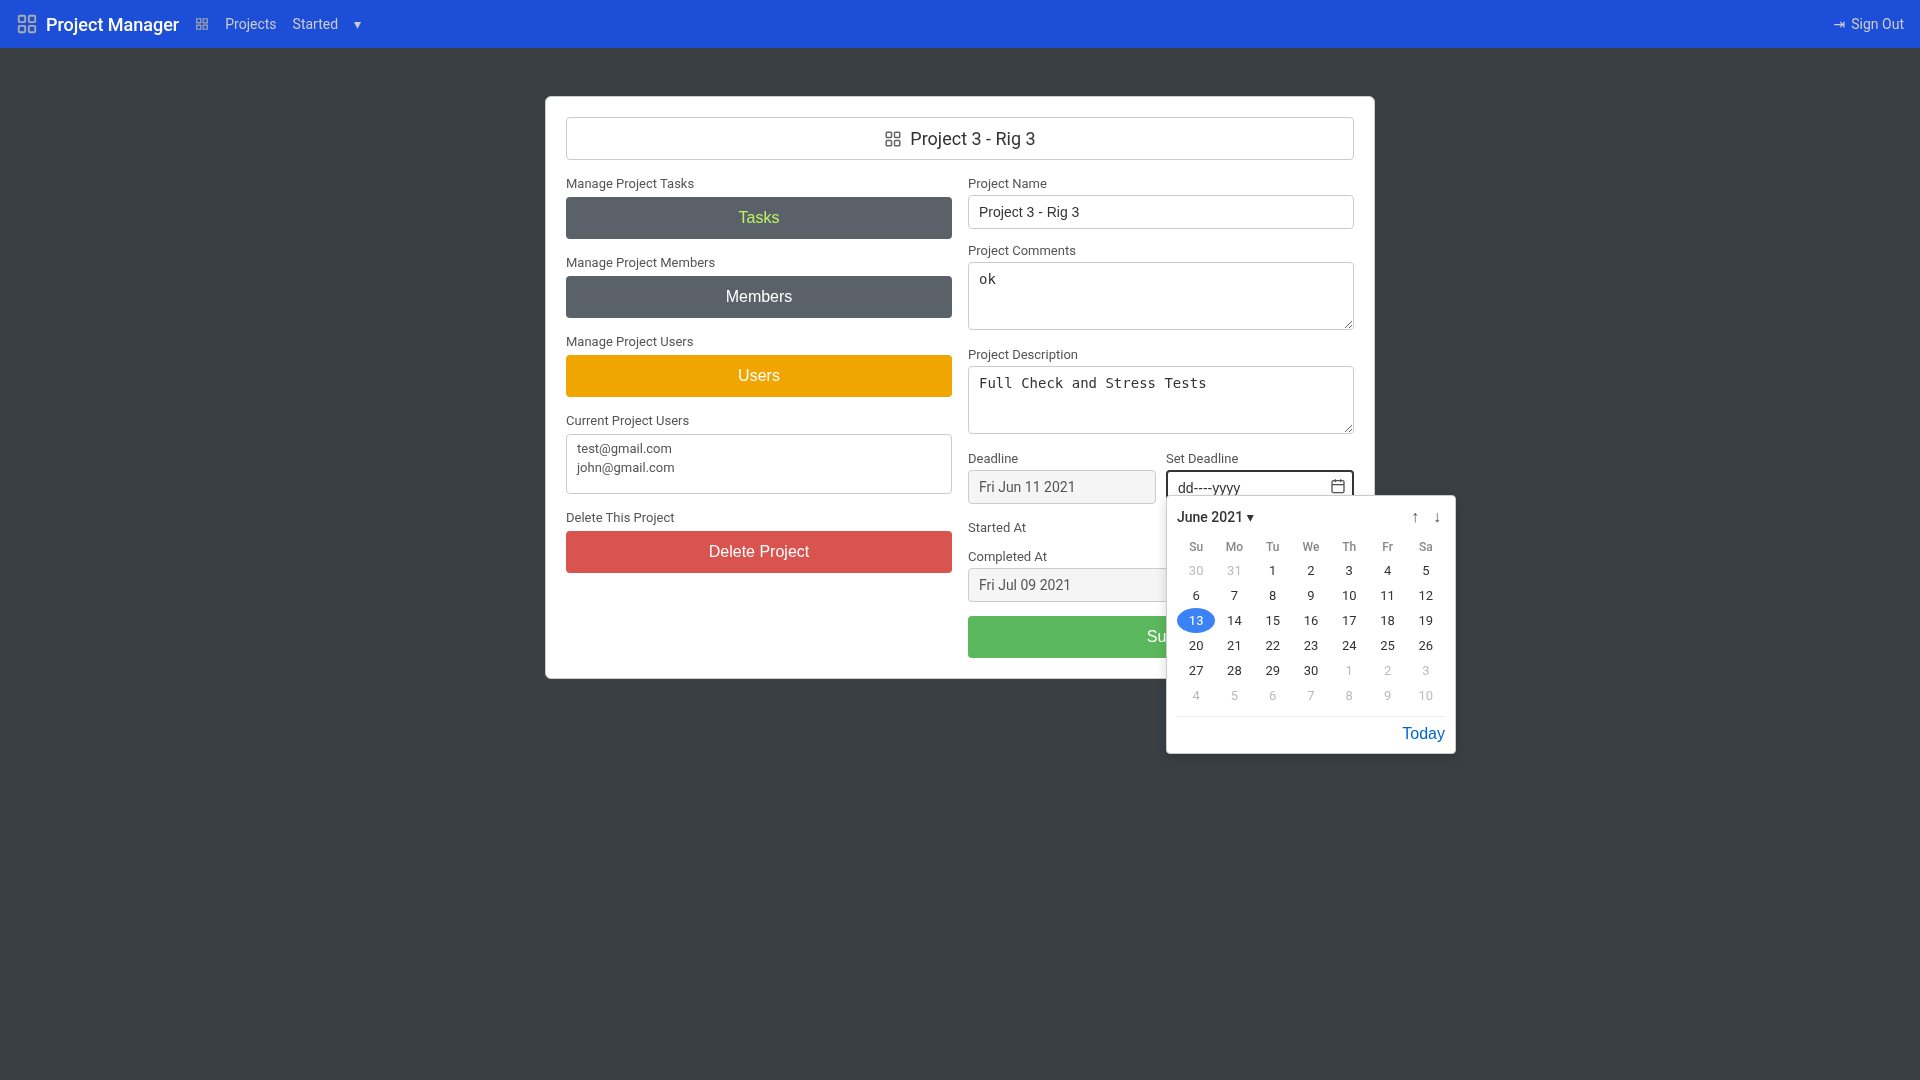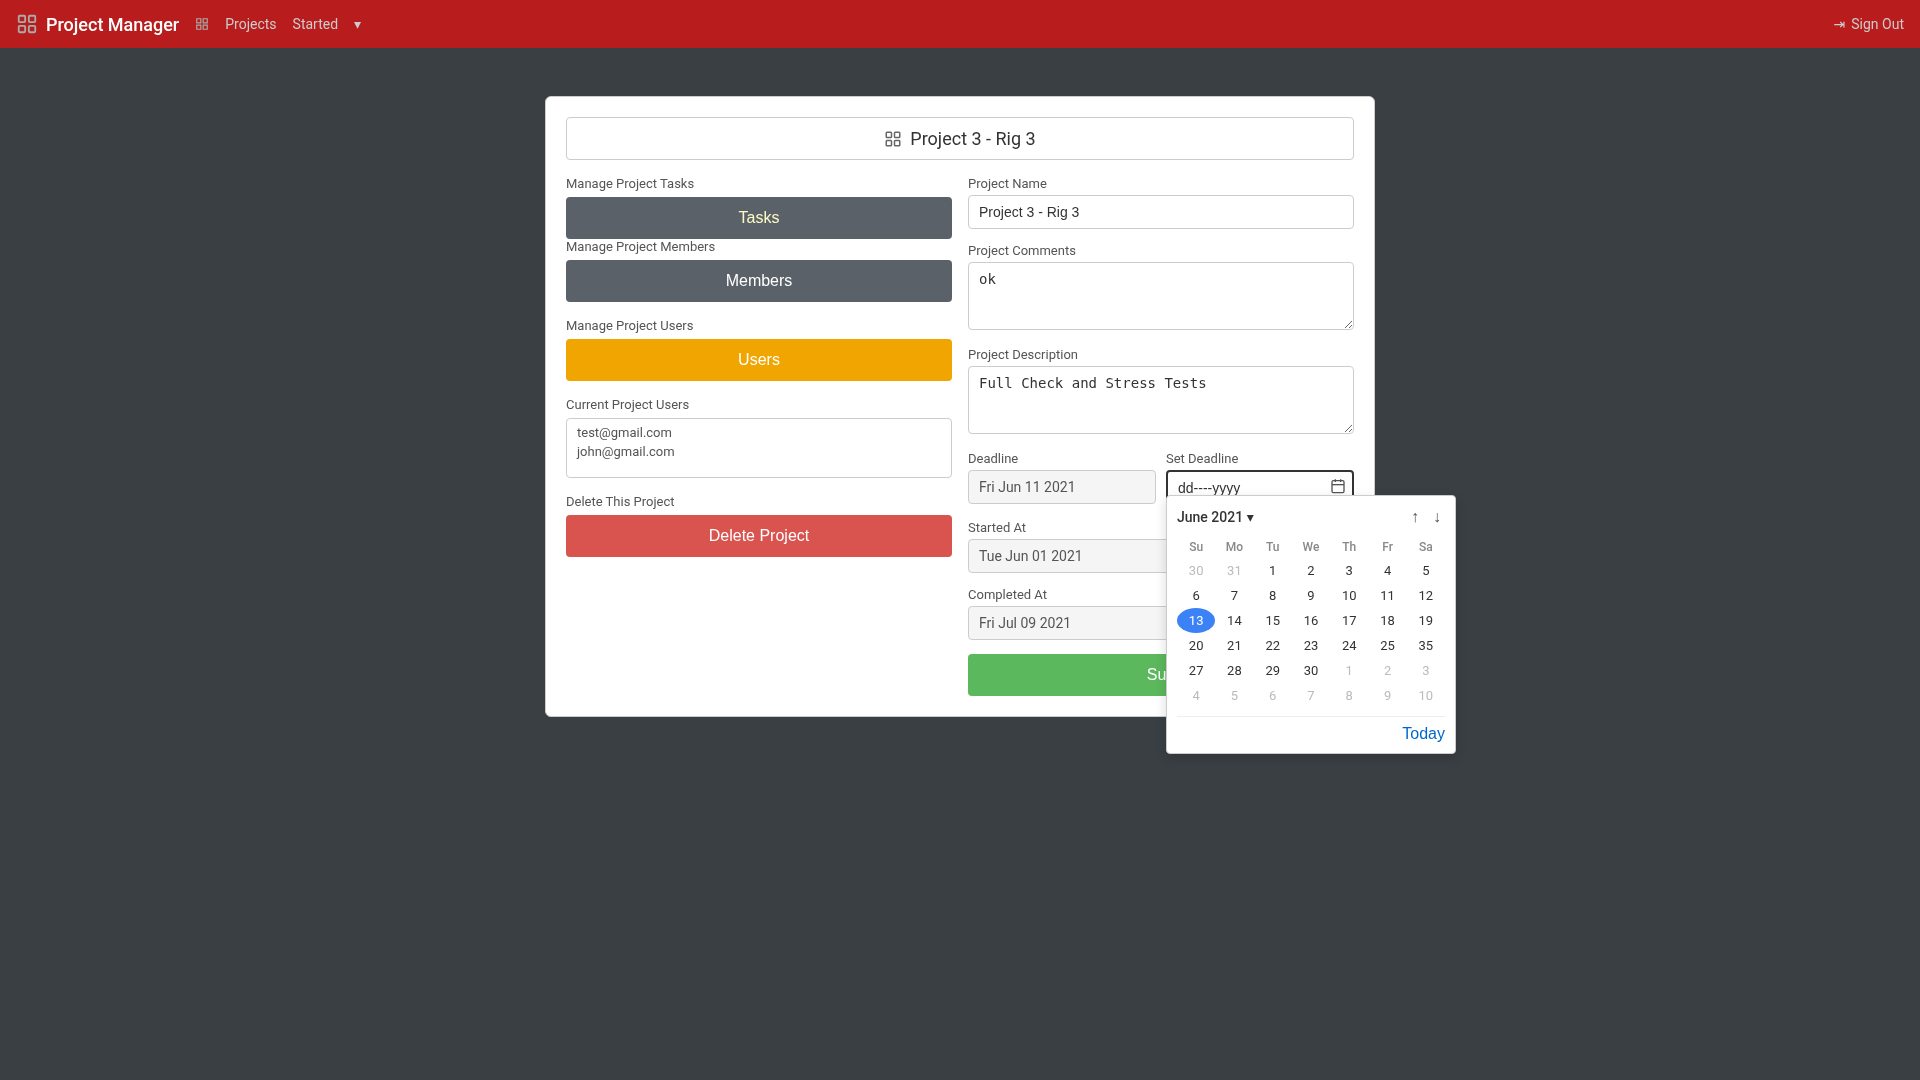--- a/index.html
+++ b/index.html
@@ -7,21 +7,21 @@
       background-color: #3a3f44;
       font-family: -apple-system, BlinkMacSystemFont, 'Segoe UI', Roboto, sans-serif;
       font-size: 14px;
       color: #333;
       min-height: 1080px;
       min-width: 1920px;
     }
 
     
     .navbar {
-      background-color: #b91c1c;
+      background-color: #1d4ed8;
       color: #ccc;
       display: flex;
       align-items: center;
       padding: 0 16px;
       height: 48px;
       justify-content: space-between;
     }
     .navbar-left {
       display: flex;
       align-items: center;
@@ -98,25 +98,26 @@
       font-size: 13px;
       color: #555;
       margin-bottom: 6px;
     }
 
     .btn-tasks {
       display: block;
       width: 100%;
       padding: 12px;
       background: #5a6169;
-      color: #fef9c3;
-      border: none;
-      border-radius: 4px;
-      font-size: 16px;
-      cursor: pointer;
+      color: #bef264;
+      border: none;
+      border-radius: 4px;
+      font-size: 16px;
+      cursor: pointer;
+      margin-bottom: 16px;
     }
     .btn-members {
       display: block;
       width: 100%;
       padding: 12px;
       background: #5a6169;
       color: #fff;
       border: none;
       border-radius: 4px;
       font-size: 16px;
@@ -476,21 +477,21 @@
                       <td>18</td>
                       <td>19</td>
                     </tr>
                     <tr>
                       <td>20</td>
                       <td>21</td>
                       <td>22</td>
                       <td>23</td>
                       <td>24</td>
                       <td>25</td>
-                      <td>35</td>
+                      <td>26</td>
                     </tr>
                     <tr>
                       <td>27</td>
                       <td>28</td>
                       <td>29</td>
                       <td>30</td>
                       <td class="other-month">1</td>
                       <td class="other-month">2</td>
                       <td class="other-month">3</td>
                     </tr>
@@ -508,21 +509,20 @@
               <div class="cal-footer">
                 <button class="cal-today-link">Today</button>
               </div>
             </div>
 
           </div>
         </div>
 
         <div class="field-group">
           <div class="field-label">Started At</div>
-          <div class="field-input-readonly">Tue Jun 01 2021</div>
         </div>
 
         <div class="field-group">
           <div class="field-label">Completed At</div>
           <div class="field-input-readonly">Fri Jul 09 2021</div>
         </div>
 
         <button class="btn-submit">Sub</button>
 
       </div>

